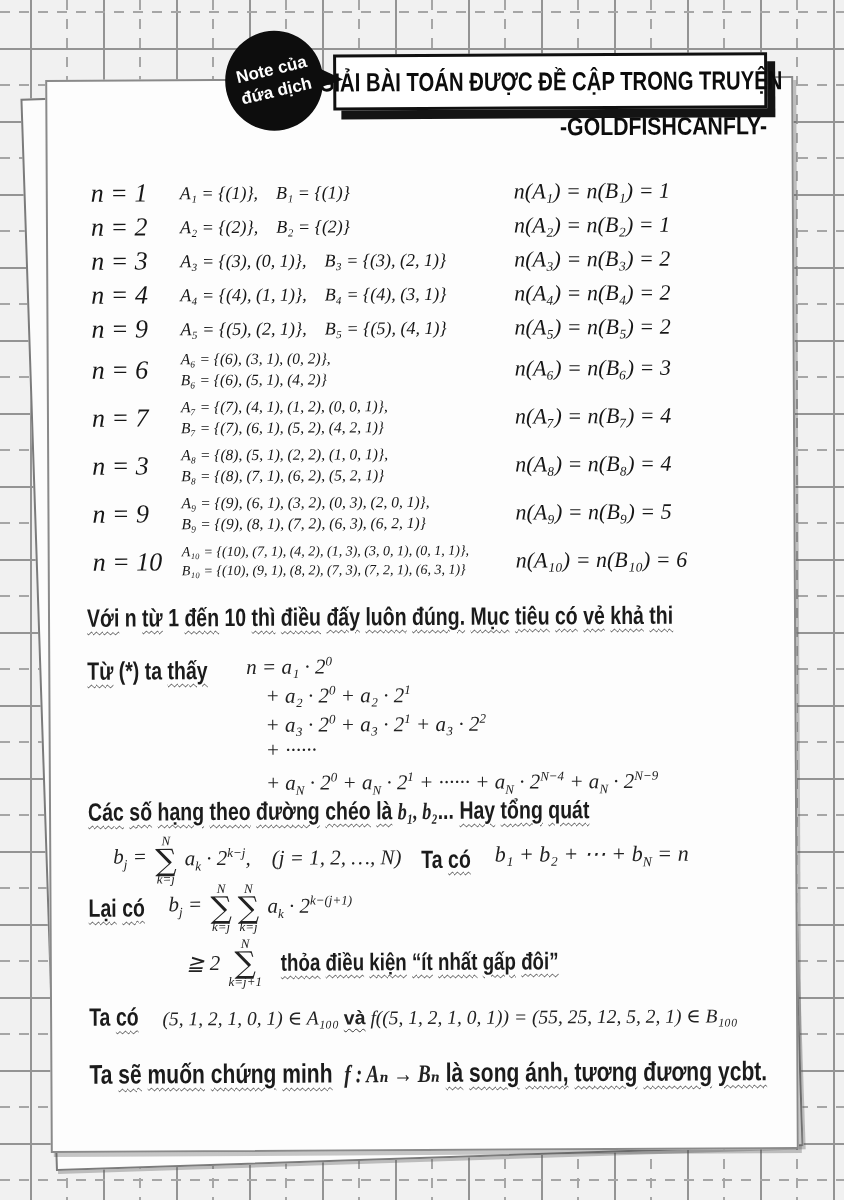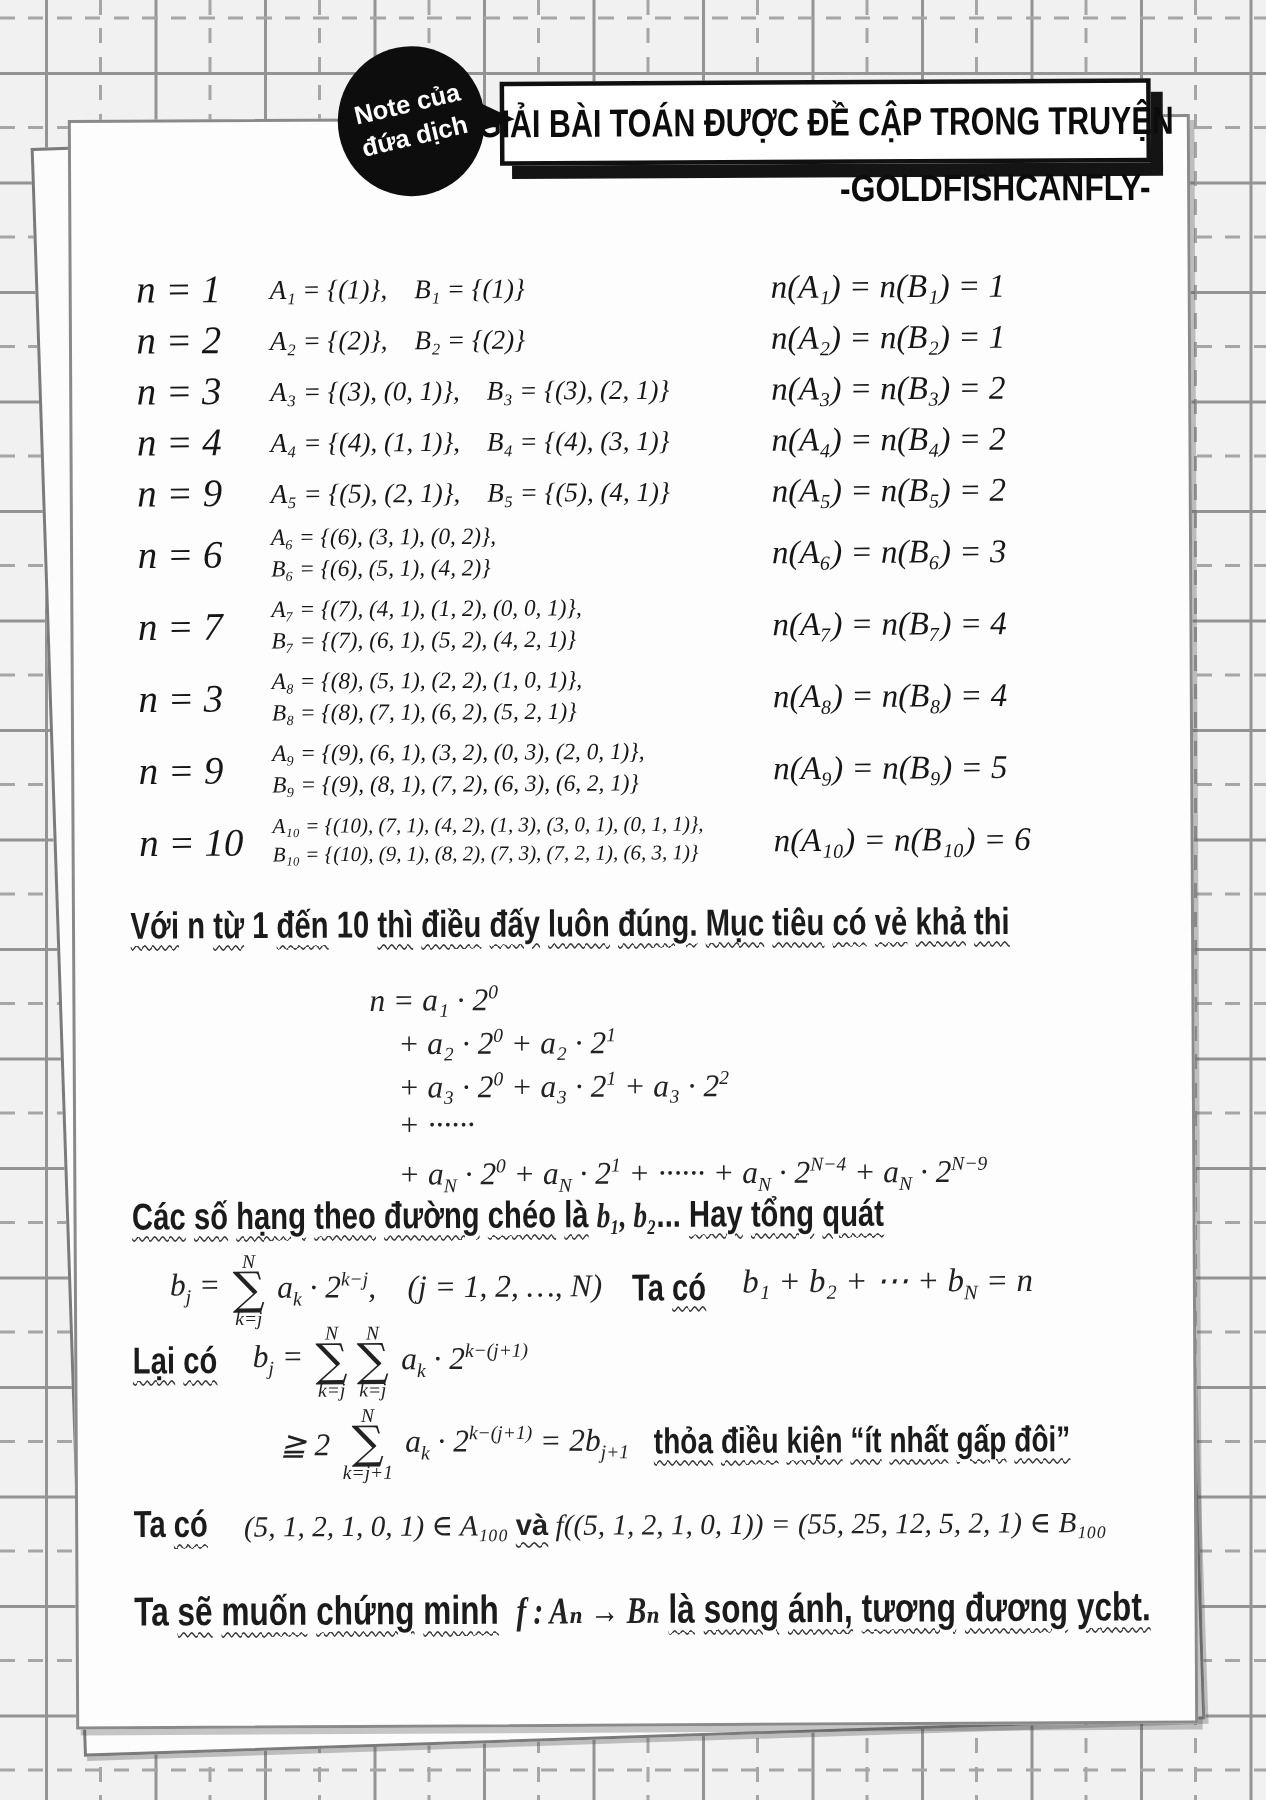--- a/index.html
+++ b/index.html
@@ -228,20 +228,21 @@
       </div>
       <div class="trow double tiny">
         <div class="tc1">n = 10</div>
         <div class="tc2"><div>A₁₀ = {(10), (7, 1), (4, 2), (1, 3), (3, 0, 1), (0, 1, 1)},</div><div>B₁₀ = {(10), (9, 1), (8, 2), (7, 3), (7, 2, 1), (6, 3, 1)}</div></div>
         <div class="tc3">n(A₁₀) = n(B₁₀) = 6</div>
       </div>
     </div>
 
   <div class="hw" id="p-feasible"><span class="condense"><span class="run"><span class="w">Với</span> n <span class="w">từ</span> 1 <span class="w">đến</span> 10 <span class="w">thì</span> <span class="w">điều</span> <span class="w">đấy</span> <span class="w">luôn</span> <span class="w">đúng.</span> <span class="w">Mục</span> <span class="w">tiêu</span> <span class="w">có</span> <span class="w">vẻ</span> <span class="w">khả</span> <span class="w">thi</span></span></span></div>
 
+  <div class="hw" id="exp-label"><span class="condense"><span class="run"><span class="w">Từ</span> (*) ta <span class="w">thấy</span></span></span></div>
 
   <div id="exp-block">
     <span class="mline exp-line"><span class="run">n = a₁ · 2<sup>0</sup></span></span>
     <span class="mline exp-line"><span class="run">+ a₂ · 2<sup>0</sup> + a₂ · 2<sup>1</sup></span></span>
     <span class="mline exp-line"><span class="run">+ a₃ · 2<sup>0</sup> + a₃ · 2<sup>1</sup> + a₃ · 2<sup>2</sup></span></span>
     <span class="mline exp-line"><span class="run">+ ······</span></span>
     <span class="mline exp-line"><span class="run">+ a<sub>N</sub> · 2<sup>0</sup> + a<sub>N</sub> · 2<sup>1</sup> + ······ + a<sub>N</sub> · 2<sup>N−4</sup> + a<sub>N</sub> · 2<sup>N−9</sup></span></span>
   </div>
 
   <div class="hw" id="p-diagonal"><span class="condense"><span class="run"><span class="w">Các</span> <span class="w">số</span> <span class="w">hạng</span> <span class="w">theo</span> <span class="w">đường</span> <span class="w">chéo</span> <span class="w">là</span> <span class="math-inline">b₁, b₂</span>... <span class="w">Hay</span> <span class="w">tổng</span> <span class="w">quát</span></span></span></div>
@@ -278,21 +279,20 @@
     </div>
 
   <div id="ineq-line">
     <span class="mline fx">
         <span class="run">≧ 2 </span>
         <span class="sum">
           <span class="top">N</span>
           <span class="sig">∑</span>
           <span class="bot">k=j+1</span>
         </span>
-        <span class="run"> a<sub>k</sub> · 2<sup>k−(j+1)</sup> = 2b<sub>j+1</sub></span>
       </span>
     <span class="hw" id="ineq-note"><span class="condense"><span class="run"><span class="w">thỏa</span> <span class="w">điều</span> <span class="w">kiện</span> <span class="w">“ít</span> <span class="w">nhất</span> <span class="w">gấp</span> <span class="w">đôi”</span></span></span></span>
   </div>
 
   <div id="mem-line">
     <span class="hw"><span class="condense"><span class="run">Ta <span class="w">có</span></span></span></span>
     <span class="mline" id="mem-math"><span class="run">(5, 1, 2, 1, 0, 1) ∈ A₁₀₀ <span class="w">và</span> f((5, 1, 2, 1, 0, 1)) = (55, 25, 12, 5, 2, 1) ∈ B₁₀₀</span></span>
   </div>
 
   <div class="hw" id="p-final"><span class="condense"><span class="run">Ta <span class="w">sẽ</span> <span class="w">muốn</span> <span class="w">chứng</span> <span class="w">minh</span>  <span class="math-inline">f : Aₙ → Bₙ</span> <span class="w">là</span> <span class="w">song</span> <span class="w">ánh,</span> <span class="w">tương</span> <span class="w">đương</span> <span class="w">ycbt.</span></span></span></div>

